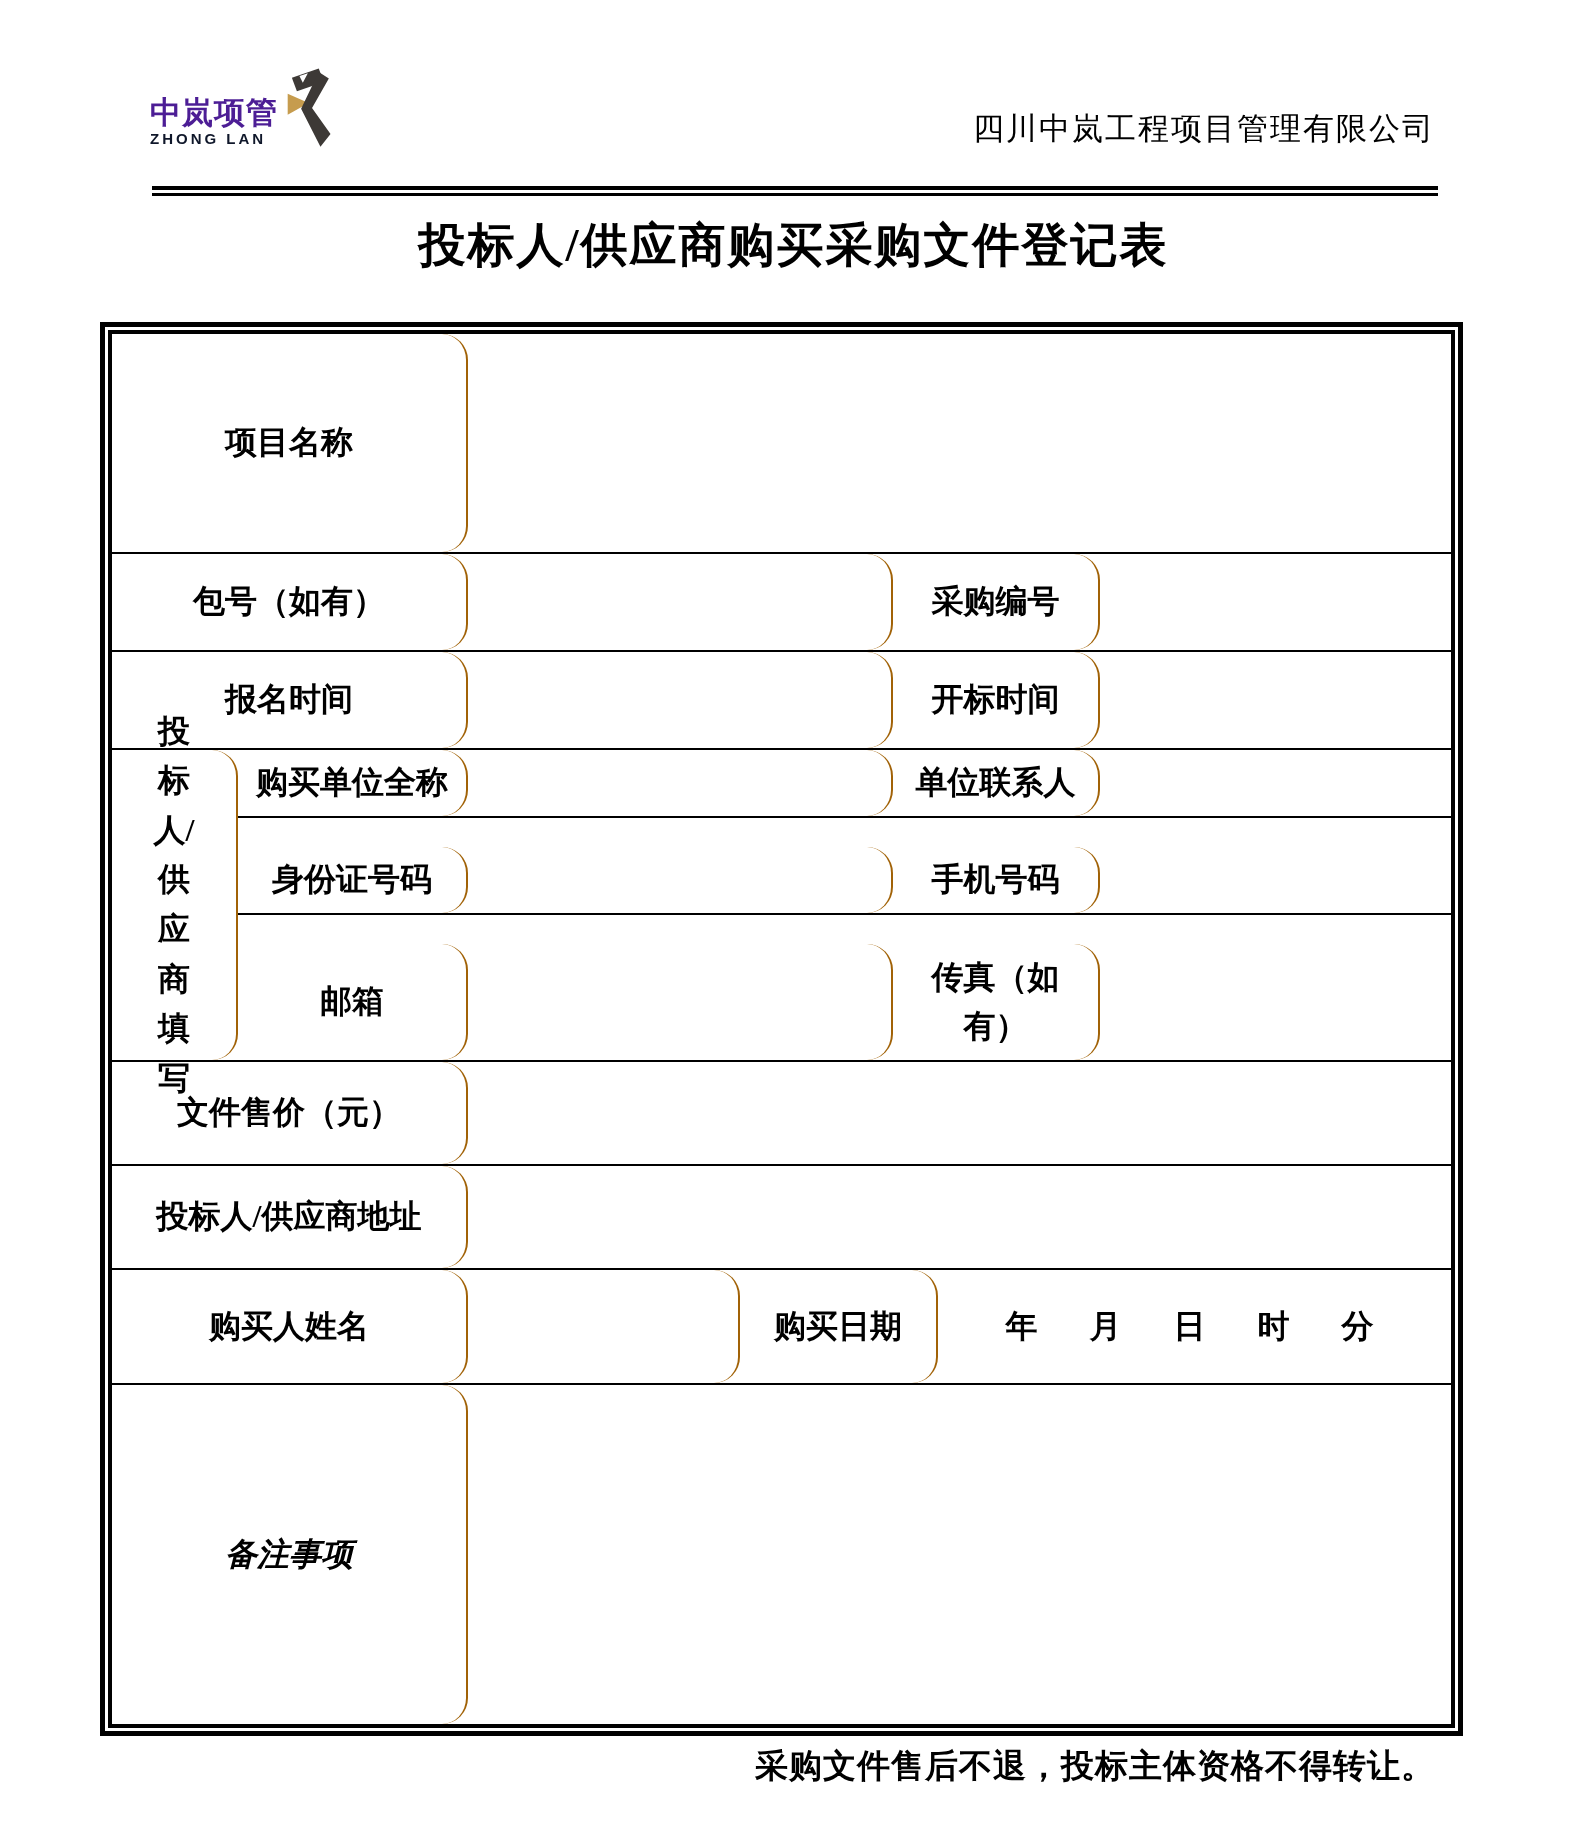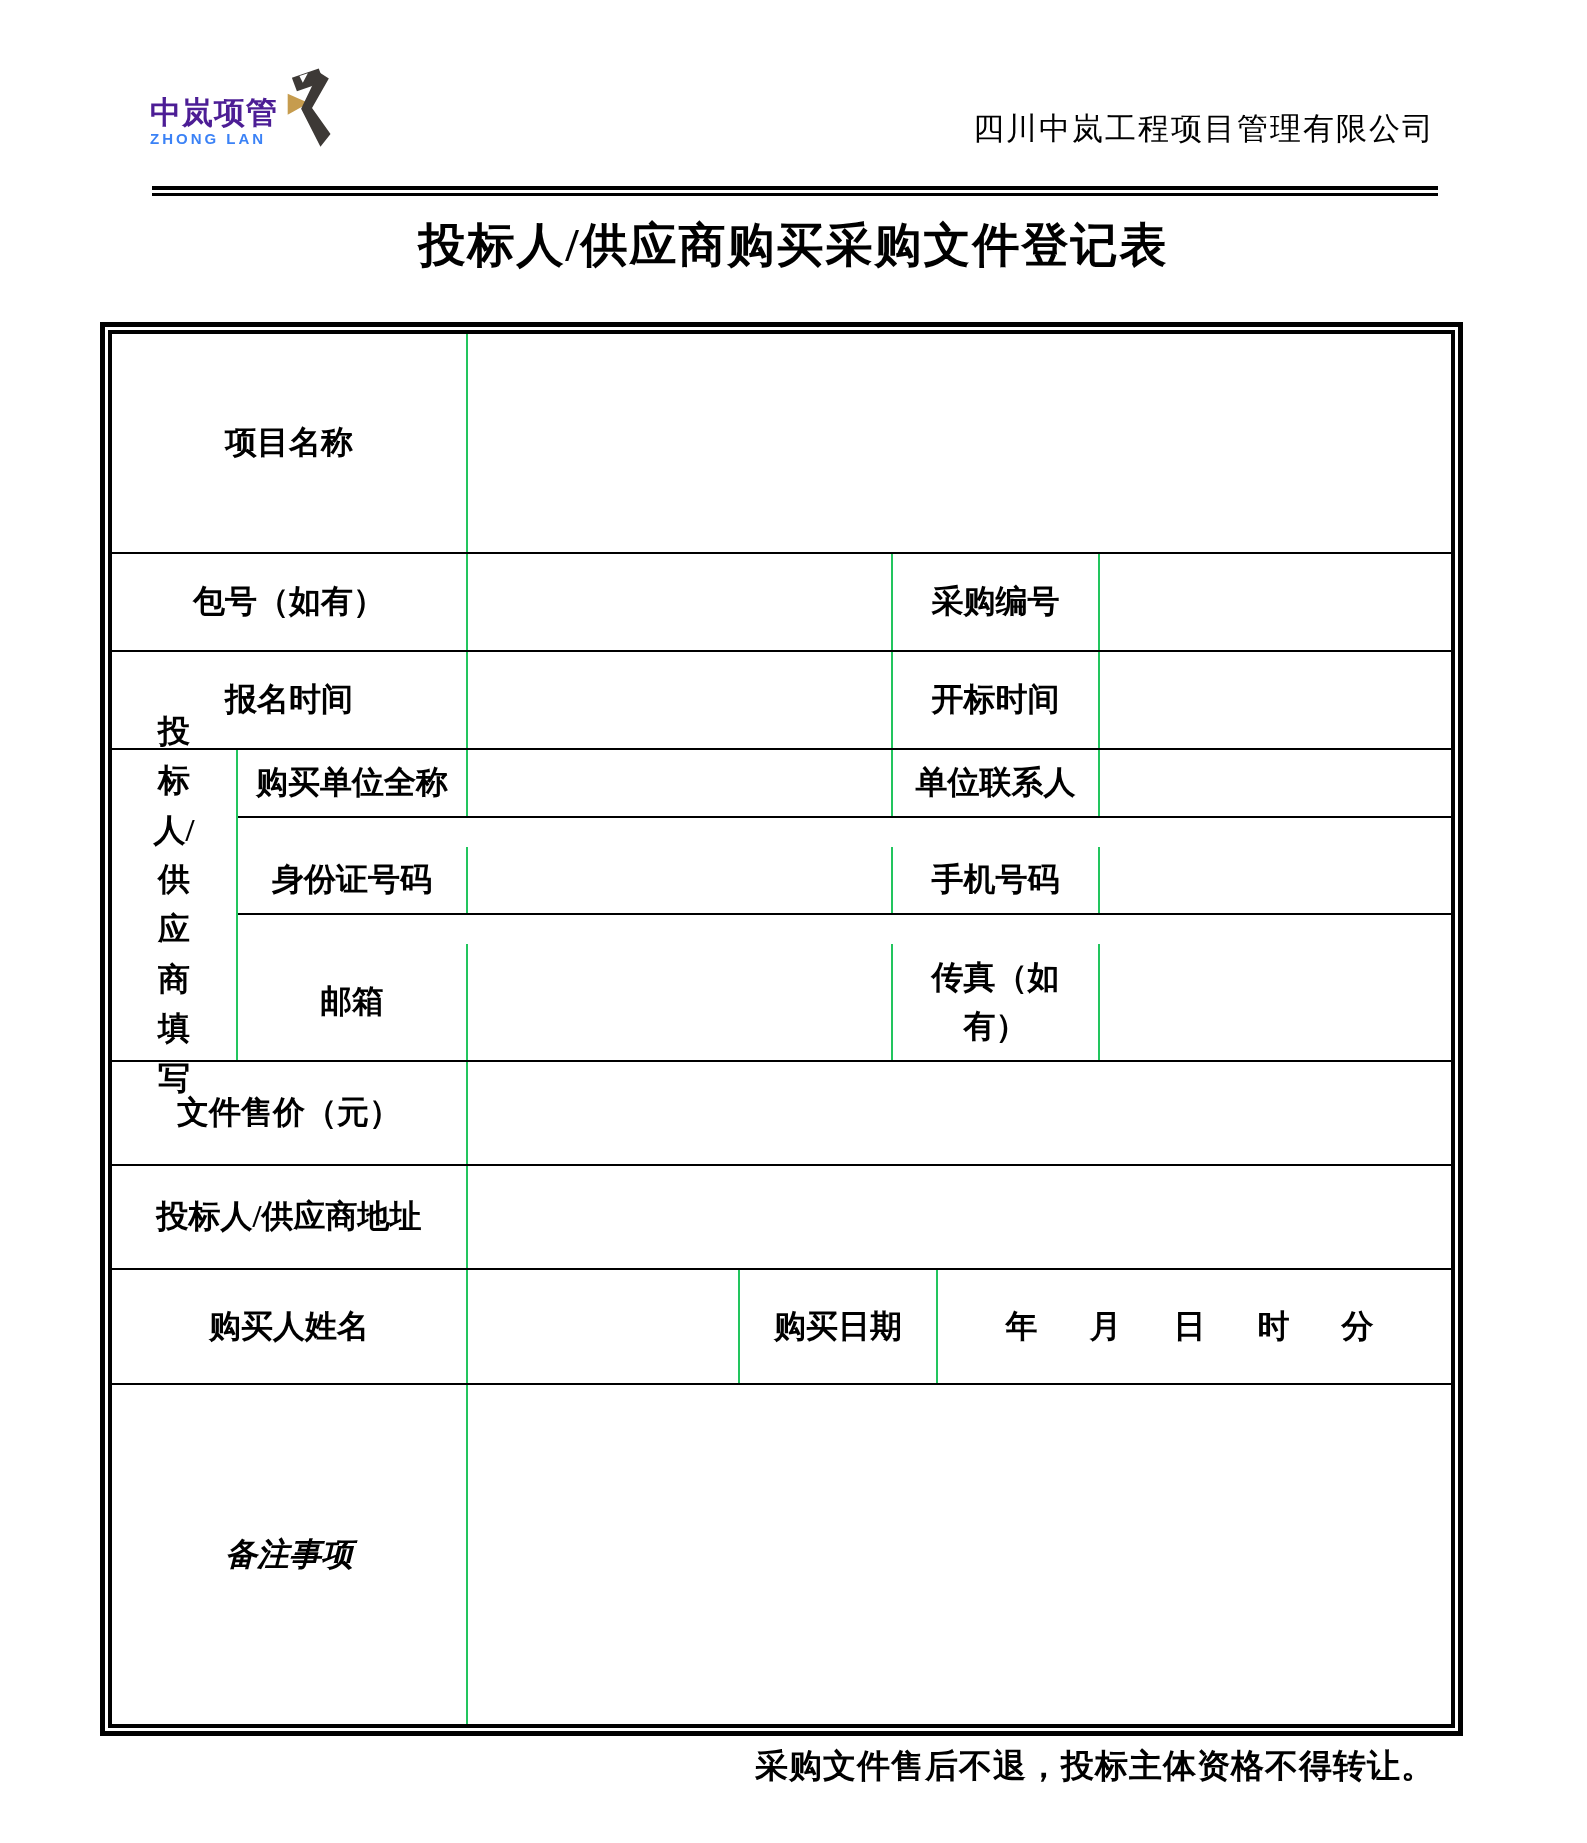--- a/index.html
+++ b/index.html
@@ -11,21 +11,21 @@
 
   
   .logo { position:absolute; left:150px; top:66px; display:flex; align-items:flex-end; }
   .logo-text { display:flex; flex-direction:column; line-height:1; margin-right:5px; }
   .logo-cn {
     font-family:"Liberation Sans","DejaVu Sans",sans-serif;
     font-weight:bold; font-size:31px; color:#4c1d95; letter-spacing:1px; white-space:nowrap;
   }
   .logo-en {
     font-family:"Liberation Sans","DejaVu Sans",sans-serif;
-    font-weight:bold; font-size:15px; color:#3b82f6; letter-spacing:3px; margin-top:3px; white-space:nowrap;
+    font-weight:bold; font-size:15px; color:#0f172a; letter-spacing:3px; margin-top:3px; white-space:nowrap;
   }
   .logo-mark { width:48px; height:84px; display:block; margin-bottom:-4px; }
 
   .company {
     position:absolute; top:108px; right:152px;
     font-size:31px; letter-spacing:2px; white-space:nowrap;
   }
 
   .rule { position:absolute; left:152px; top:186px; width:1286px; }
   .rule-a { height:4px; background:#000; }
@@ -42,21 +42,21 @@
     position:absolute; left:100px; top:322px; width:1363px; height:1414px;
     border:5px solid #000; padding:3px; box-sizing:border-box;
   }
   .table-inner {
     width:100%; height:100%; border:4px solid #000; box-sizing:border-box;
     display:flex; flex-direction:column;
   }
   .row { display:flex; border-bottom:2px solid #000; box-sizing:border-box; flex:0 0 auto; }
   .row.last { border-bottom:none;font-style:italic; }
   .cell { box-sizing:border-box; }
-  .br { border-right:2px solid #22c55e; }
+  .br { border-right:2px solid #a16207;border-radius:26px; }
   .lbl {
     display:flex; align-items:center; justify-content:center; text-align:center;
     font-weight:bold; font-size:32px; line-height:1.55; padding:0 8px;
   }
   .fill { flex:1 1 auto; }
 
   .h-r1  { height:220px; }
   .h-sm  { height:98px;  }
   .h-grp { height:312px; }
   .h-md  { height:104px; }

